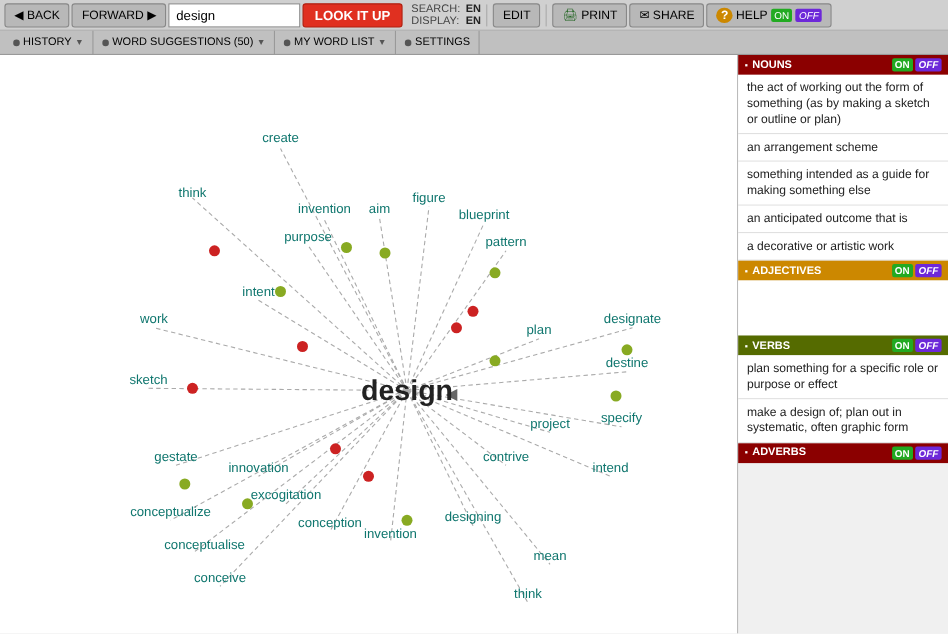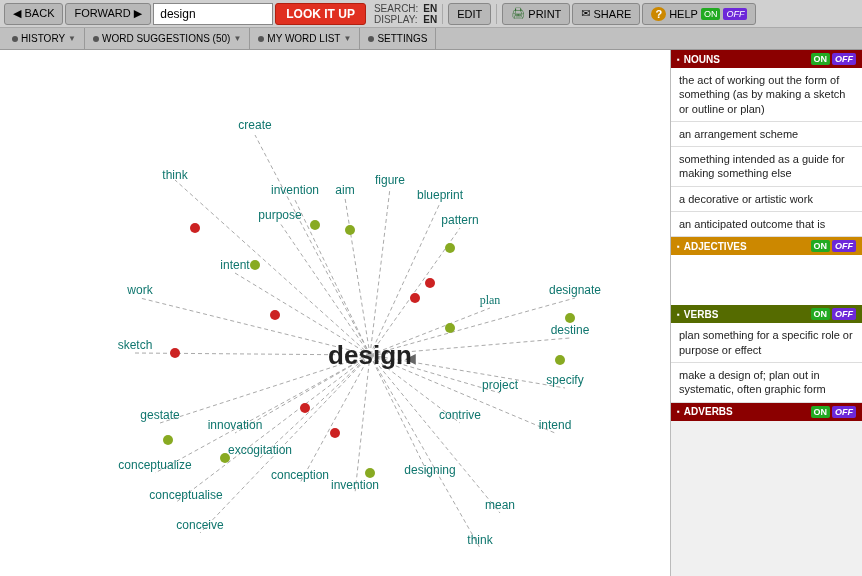--- a/index.html
+++ b/index.html
@@ -240,21 +240,21 @@
       <div class="word-label" style="left: 175px; top: 125px; position: absolute; transform: translate(-50%, -50%); pointer-events: none;">think</div>
       <div class="word-label" style="left: 295px; top: 140px; position: absolute; transform: translate(-50%, -50%); pointer-events: none;">invention</div>
       <div class="word-label" style="left: 345px; top: 140px; position: absolute; transform: translate(-50%, -50%); pointer-events: none;">aim</div>
       <div class="word-label" style="left: 390px; top: 130px; position: absolute; transform: translate(-50%, -50%); pointer-events: none;">figure</div>
       <div class="word-label" style="left: 440px; top: 145px; position: absolute; transform: translate(-50%, -50%); pointer-events: none;">blueprint</div>
       <div class="word-label" style="left: 460px; top: 170px; position: absolute; transform: translate(-50%, -50%); pointer-events: none;">pattern</div>
       <div class="word-label" style="left: 280px; top: 165px; position: absolute; transform: translate(-50%, -50%); pointer-events: none;">purpose</div>
       <div class="word-label" style="left: 235px; top: 215px; position: absolute; transform: translate(-50%, -50%); pointer-events: none;">intent</div>
       <div class="word-label" style="left: 140px; top: 240px; position: absolute; transform: translate(-50%, -50%); pointer-events: none;">work</div>
       <div class="word-label" style="left: 135px; top: 295px; position: absolute; transform: translate(-50%, -50%); pointer-events: none;">sketch</div>
-      <div class="word-label" style="left: 490px; top: 250px; position: absolute; transform: translate(-50%, -50%); pointer-events: none; font-family: Liberation Serif, serif;">plan</div>
+      <div class="word-label" style="left: 490px; top: 250px; position: absolute; transform: translate(-50%, -50%); pointer-events: none;">plan</div>
       <div class="word-label" style="left: 575px; top: 240px; position: absolute; transform: translate(-50%, -50%); pointer-events: none;">designate</div>
       <div class="word-label" style="left: 570px; top: 280px; position: absolute; transform: translate(-50%, -50%); pointer-events: none;">destine</div>
       <div class="word-label" style="left: 565px; top: 330px; position: absolute; transform: translate(-50%, -50%); pointer-events: none;">specify</div>
       <div class="word-label" style="left: 500px; top: 335px; position: absolute; transform: translate(-50%, -50%); pointer-events: none;">project</div>
       <div class="word-label" style="left: 460px; top: 365px; position: absolute; transform: translate(-50%, -50%); pointer-events: none;">contrive</div>
       <div class="word-label" style="left: 555px; top: 375px; position: absolute; transform: translate(-50%, -50%); pointer-events: none;">intend</div>
       <div class="word-label" style="left: 500px; top: 455px; position: absolute; transform: translate(-50%, -50%); pointer-events: none;">mean</div>
       <div class="word-label" style="left: 480px; top: 490px; position: absolute; transform: translate(-50%, -50%); pointer-events: none;">think</div>
       <div class="word-label" style="left: 430px; top: 420px; position: absolute; transform: translate(-50%, -50%); pointer-events: none;">designing</div>
       <div class="word-label" style="left: 355px; top: 435px; position: absolute; transform: translate(-50%, -50%); pointer-events: none;">invention</div>
@@ -275,22 +275,22 @@
         <span>NOUNS</span>
       </span>
       <span class="on-off-group">
         <span class="on-tag">ON</span>
         <span class="off-tag">OFF</span>
       </span>
     </div>
     <div class="definition-item">the act of working out the form of something (as by making a sketch or outline or plan)</div>
     <div class="definition-item">an arrangement scheme</div>
     <div class="definition-item">something intended as a guide for making something else</div>
+    <div class="definition-item">an anticipated outcome that is</div>
     <div class="definition-item">a decorative or artistic work</div>
-    <div class="definition-item">an anticipated outcome that is</div>
 
     <div class="section-header adjectives">
       <span style="display:flex;align-items:center;gap:4px;">
         <span style="font-size:8px;">▪</span>
         <span>ADJECTIVES</span>
       </span>
       <span class="on-off-group">
         <span class="on-tag">ON</span>
         <span class="off-tag">OFF</span>
       </span>

